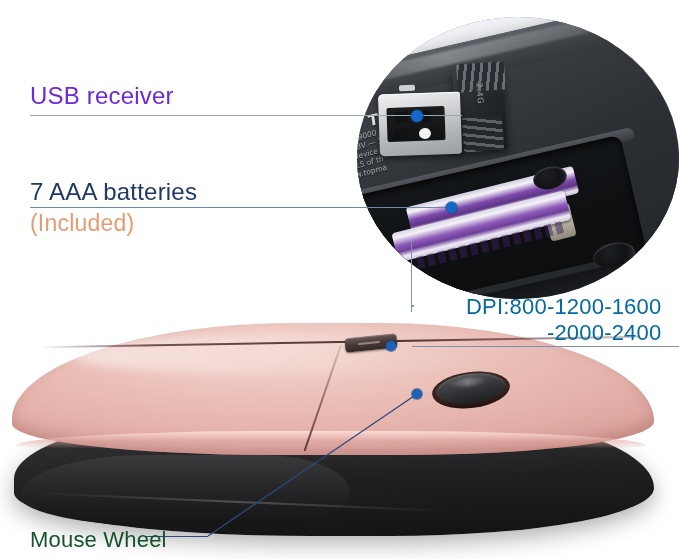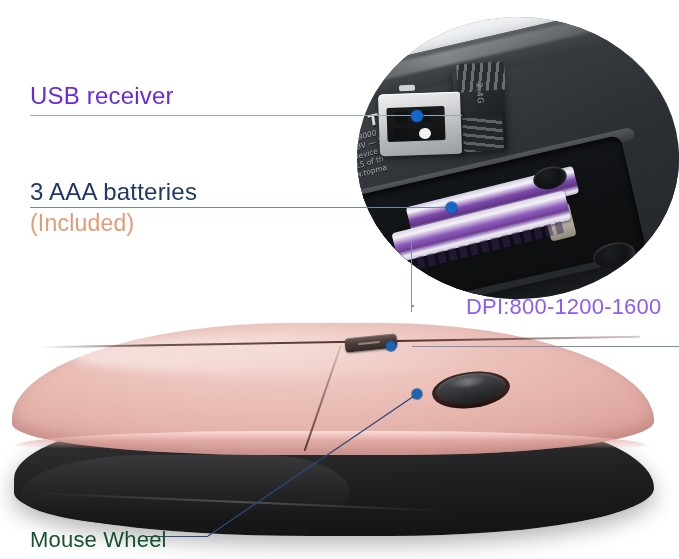--- a/index.html
+++ b/index.html
@@ -9,21 +9,21 @@
     font-family:"Liberation Sans", sans-serif;
     overflow:hidden;
   }
   #stage{position:relative;width:679px;height:559px;overflow:hidden;background:#fff;}
 
   
   .label{position:absolute;white-space:nowrap;letter-spacing:.2px;}
   .lbl-usb{left:30px;top:82px;font-size:24px;color:#6d28d9;font-weight:400;}
   .lbl-batt{left:30px;top:178px;font-size:24px;color:#1f3864;font-weight:400;}
   .lbl-incl{left:30px;top:210px;font-size:23px;color:#e59a74;font-weight:400;text-align:right;}
-  .lbl-dpi{left:466px;top:294px;font-size:22px;color:#8b5cf6;line-height:26px;font-weight:400;}
+  .lbl-dpi{left:466px;top:294px;font-size:22px;color:#0369a1;line-height:26px;font-weight:400;}
   .lbl-dpi .l2{display:block;text-align:right;}
   .lbl-wheel{left:30px;top:527px;font-size:22px;color:#14532d;font-weight:400;}
 
   
   .leader{position:absolute;background:#8d9bb0;}
   .leader-h{height:1px;}
   .leader-usb{left:30px;top:115px;width:432px;background:#9aa7b8;}
   .leader-batt{left:30px;top:207px;width:417px;background:#6f86a6;}
   .leader-dpi{left:412px;top:346px;width:267px;background:#7f8fb0;}
   .leader-drop{left:411px;top:240px;width:1px;height:72px;background:#7c93b4;}
@@ -352,23 +352,24 @@
   </svg>
 
   <div class="dot dot-usb"></div>
   <div class="dot dot-bat"></div>
   <div class="dot dot-dpi"></div>
   <div class="dot dot-dpibtn"></div>
   <div class="dot dot-wheel"></div>
 
   <div class="label lbl-usb">USB receiver</div>
 
-  <div class="label lbl-batt">3 AAA batteries</div>
+  <div class="label lbl-batt">7 AAA batteries</div>
 
   <div class="label lbl-incl">(Included)</div>
 
   <div class="label lbl-dpi">
     <span>DPI:800-1200-1600</span>
+    <span class="l2">-2000-2400</span>
   </div>
 
   <div class="label lbl-wheel">Mouse Wheel</div>
 
 </div>
 
 </body></html>

